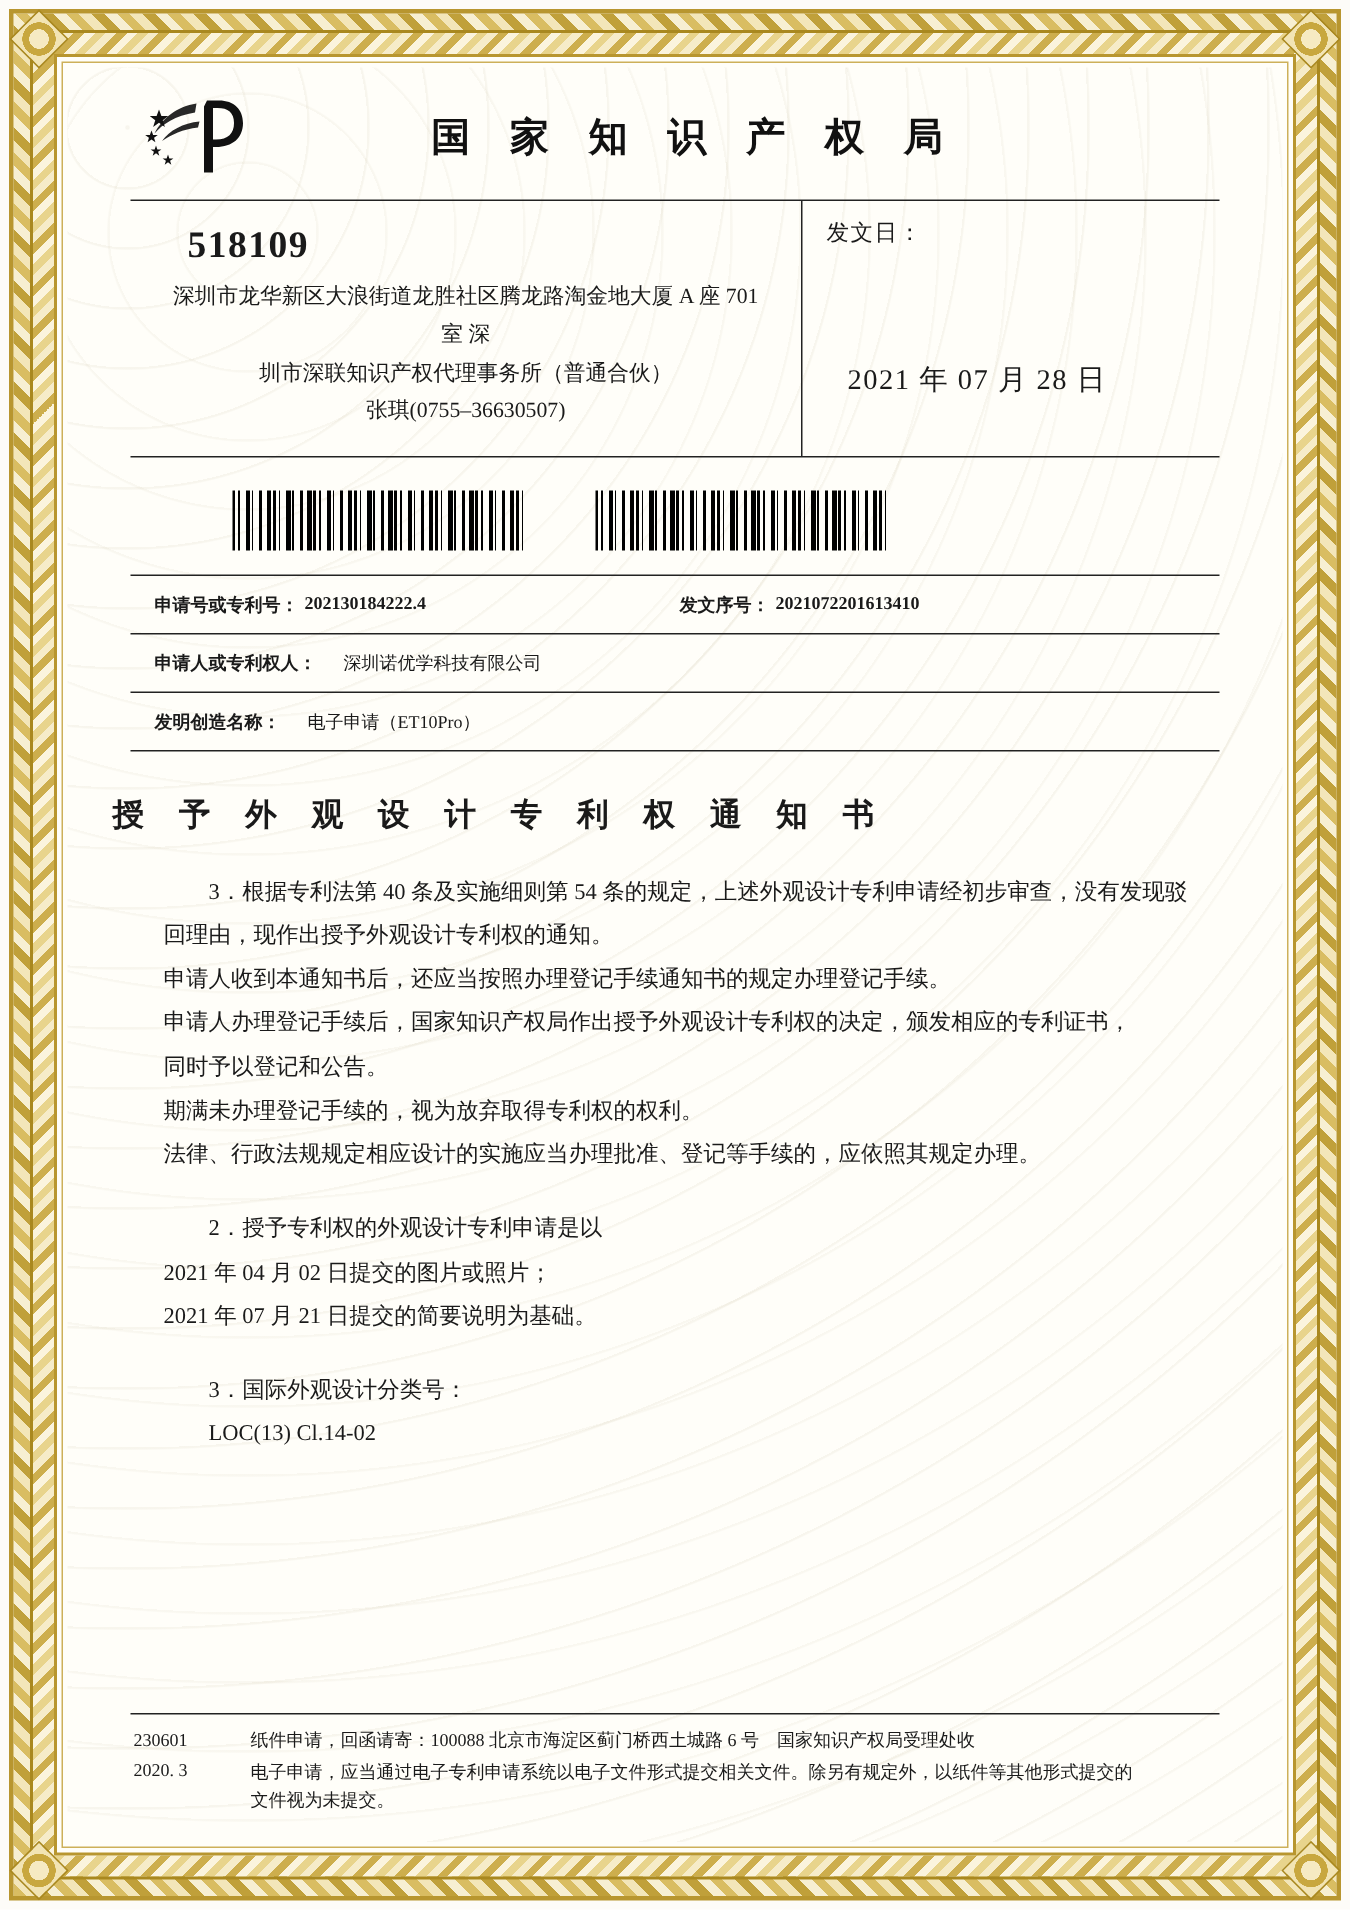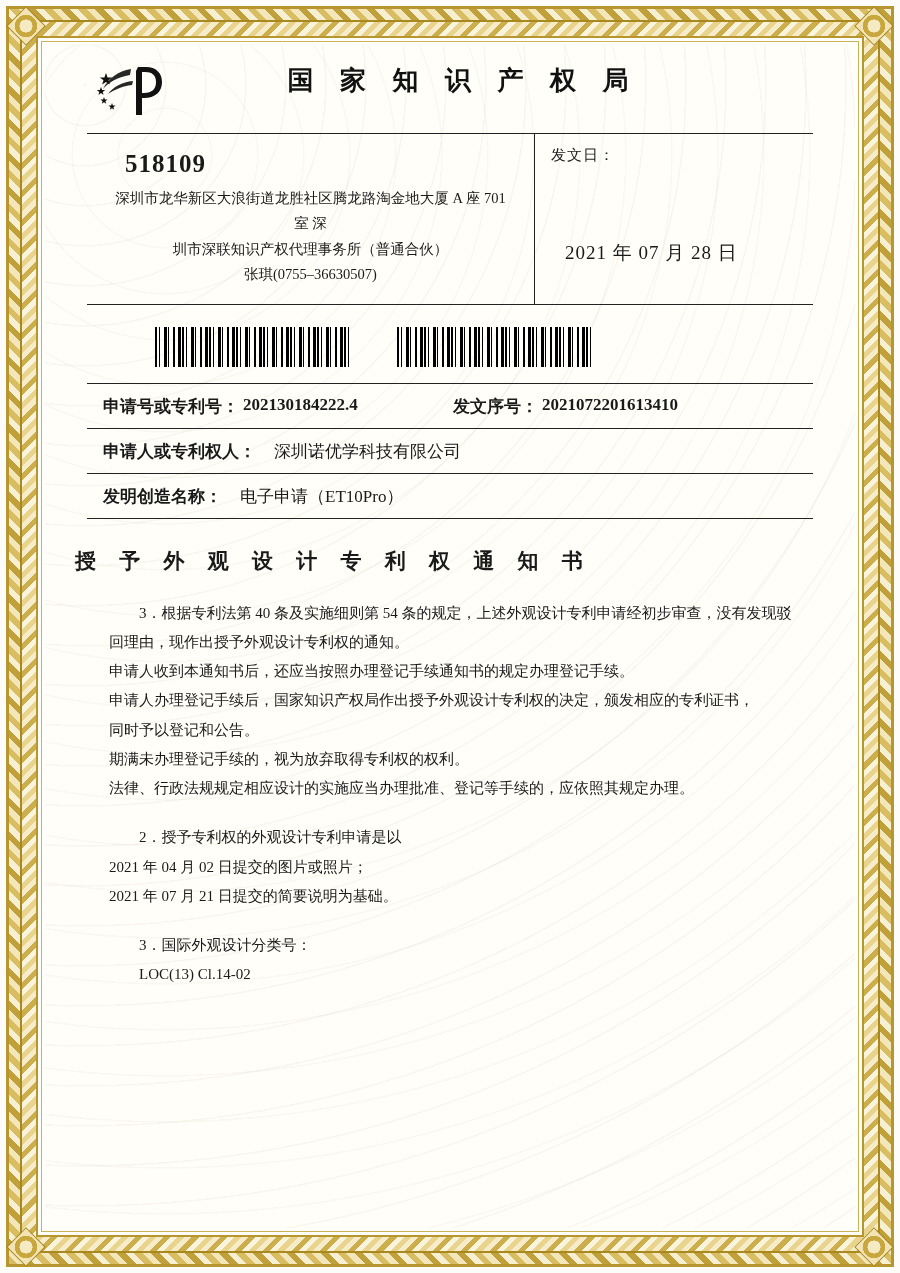--- a/index.html
+++ b/index.html
@@ -69,20 +69,21 @@
       repeating-radial-gradient(circle at 40px 40px, rgba(200,190,160,0.13) 0 1px, rgba(255,255,255,0) 2px 40px),
       repeating-radial-gradient(circle at 120px 110px, rgba(200,190,160,0.10) 0 1px, rgba(255,255,255,0) 2px 46px),
       #fffef9;
     padding: 0 30px;
     box-sizing: border-box;
   }
 
   
   .header {
     display: flex;
+    align-items: center;
     padding: 18px 12px 10px 12px;
   }
   .emblem {
     width: 96px;
     flex: 0 0 96px;
     display: flex;
     justify-content: center;
     align-items: center;
   }
   .org-title {
@@ -163,21 +164,21 @@
         #000 13px 14px, transparent 14px 18px,
         #000 18px 20px, transparent 20px 23px,
         #000 23px 26px, transparent 26px 27px);
   }
 
   
   .field-row {
     margin: 0 12px;
     border-bottom: 1.2px solid #222;
     display: flex;
-    font-size: 17px;
+    font-size: 12px;
     padding: 11px 0 10px 16px;
   }
   .field-row .f-label { font-weight: bold; }
   .field-row .f-value { font-weight: bold; margin-left: 4px; }
   .field-left { flex: 0 0 350px; display: flex; }
   .field-right { flex: 1; display: flex; }
   .field-single { display: flex; }
   .field-single .f-value { font-weight: normal; margin-left: 18px; }
 
   
@@ -318,15 +319,26 @@
 
       <div class="gap"></div>
 
       <p class="indent">3．国际外观设计分类号：</p>
       <p class="sub-indent">LOC(13) Cl.14-02</p>
 
       <div class="gap"></div>
 
     </div>
 
+    <div class="footer">
+      <div class="footer-code">
+        <div>230601</div>
+        <div>2020. 3</div>
+      </div>
+      <div class="footer-text">
+        <div class="line1">纸件申请，回函请寄：100088 北京市海淀区蓟门桥西土城路 6 号　国家知识产权局受理处收</div>
+        <div>电子申请，应当通过电子专利申请系统以电子文件形式提交相关文件。除另有规定外，以纸件等其他形式提交的</div>
+        <div>文件视为未提交。</div>
+      </div>
+    </div>
 
   </div>
 </div>
 
 </body></html>

